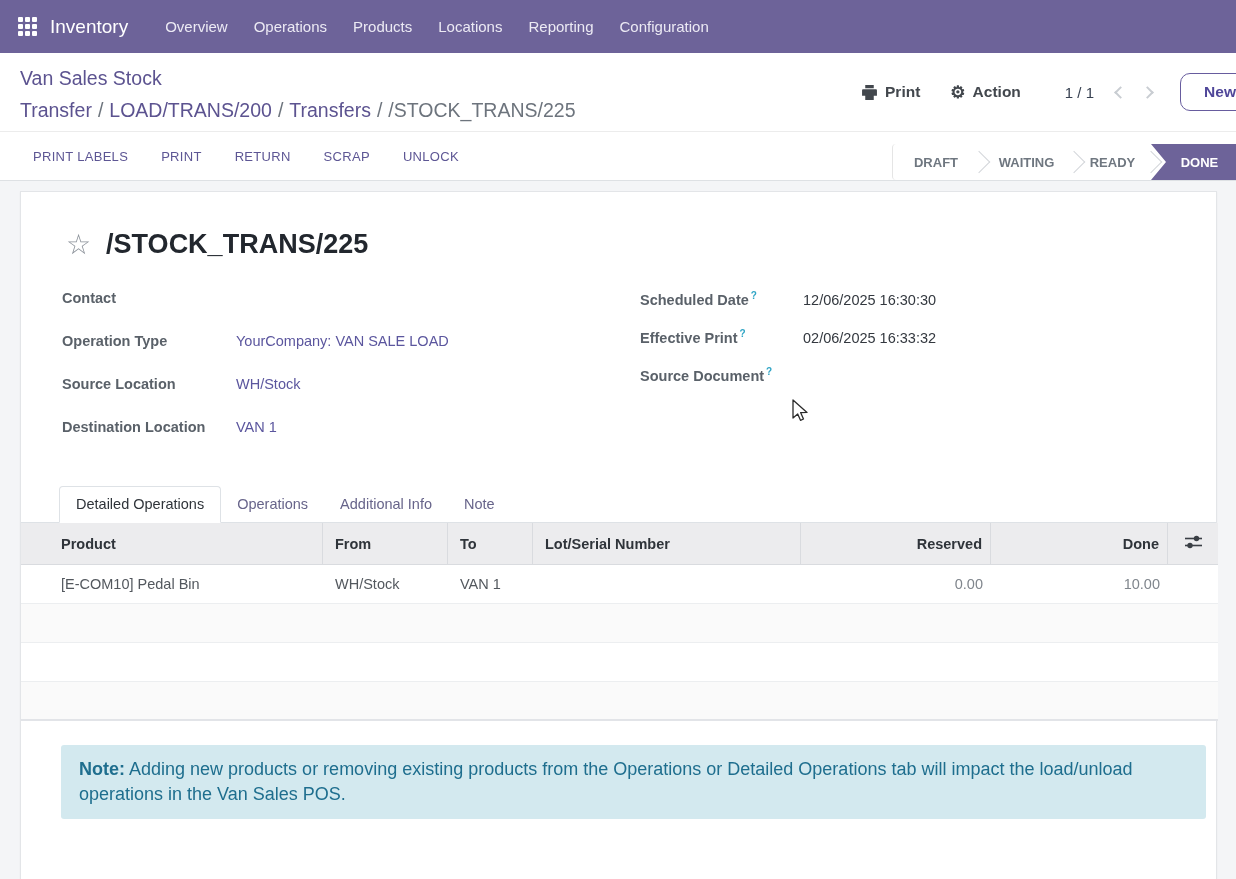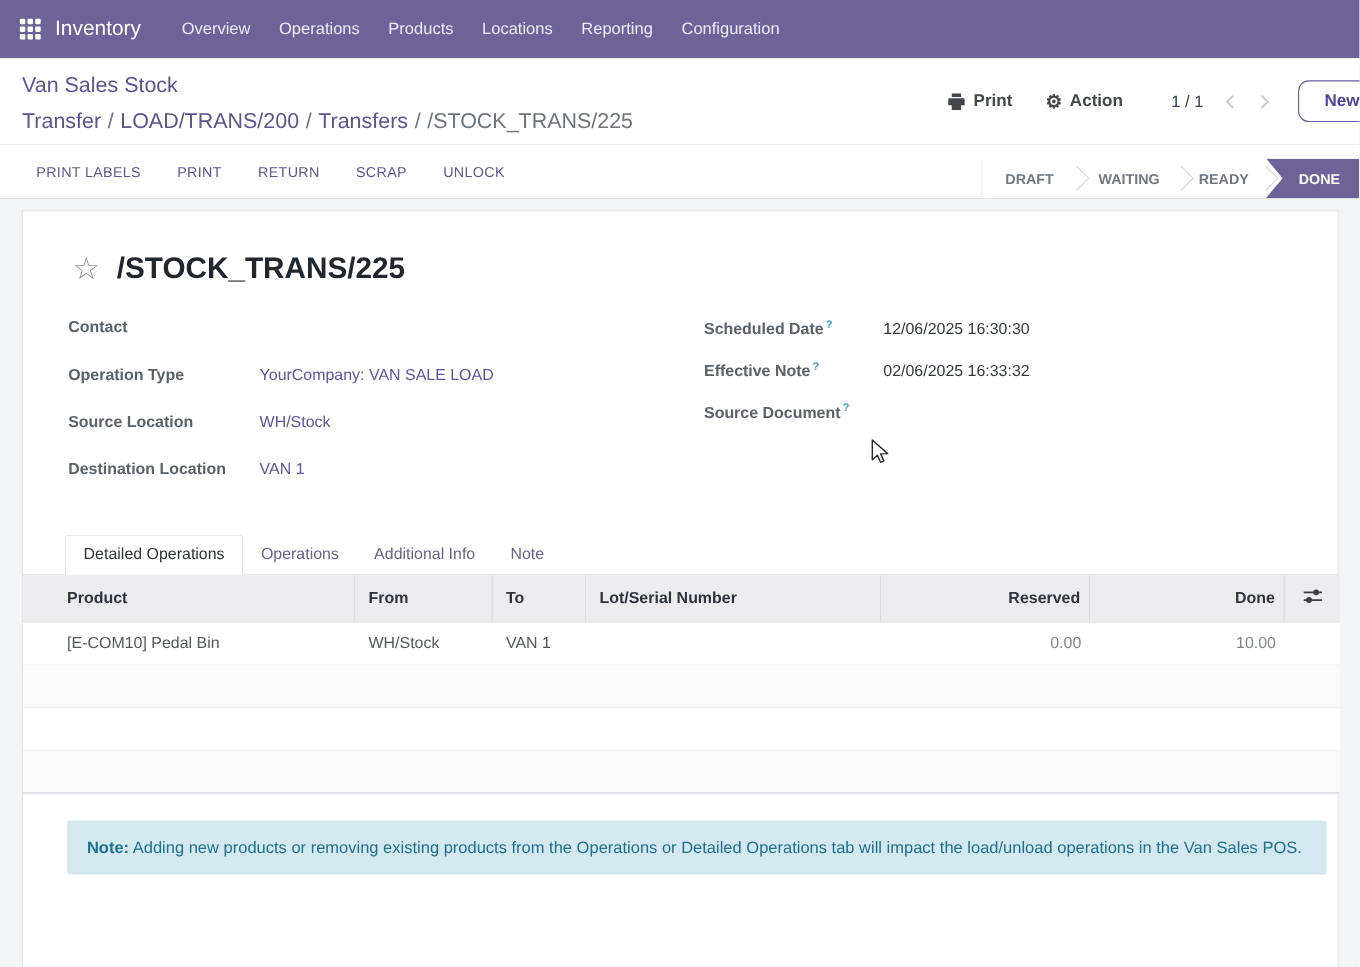--- a/index.html
+++ b/index.html
@@ -85,21 +85,21 @@
   tbody td { font-size:14.5px; color:#53585e; padding:11px 12px; background:#fff;
              border-bottom:1px solid #eceef0; }
   td.num { color:#80868d; }
   tr.empty td { padding:0; height:39px; }
   tr.empty.stripe td { background:#fafafa; }
   tr.empty:last-child td { border-bottom:2px solid #e2e4e8; }
   .icon-cell { text-align:center; padding:12px 4px !important; cursor:pointer; }
 
   
   .note-box { margin:24px 10px 0 40px; background:#d3e9ef; border-radius:3px;
-              padding:12px 18px; font-size:15px; line-height:25px; color:#1e6e8e; }
+              padding:12px 18px; font-size:18px; line-height:25px; color:#1e6e8e; }
   .note-box b { font-weight:700; }
 
   .cursor { position:absolute; left:789px; top:398px; z-index:99; pointer-events:none; }
 </style>
 </head>
 <body>
 
 <div class="navbar">
   <div class="apps-icon">
     <i></i>
@@ -187,21 +187,21 @@
           <span class="f-label">Destination Location</span>
           <span class="f-value link">VAN 1</span>
         </div>
       </div>
       <div class="col-r">
         <div class="f-row">
           <span class="f-label"><span>Scheduled Date</span><sup class="f-help">?</sup></span>
           <span class="f-value">12/06/2025 16:30:30</span>
         </div>
         <div class="f-row">
-          <span class="f-label"><span>Effective Note</span><sup class="f-help">?</sup></span>
+          <span class="f-label"><span>Effective Print</span><sup class="f-help">?</sup></span>
           <span class="f-value">02/06/2025 16:33:32</span>
         </div>
         <div class="f-row">
           <span class="f-label"><span>Source Document</span><sup class="f-help">?</sup></span>
           <span class="f-value"></span>
         </div>
       </div>
     </div>
 
     <div class="tab-strip">

